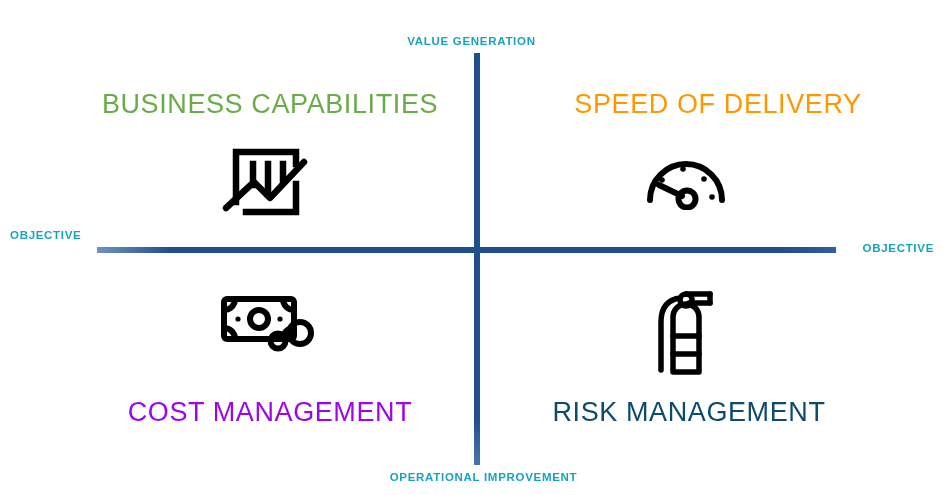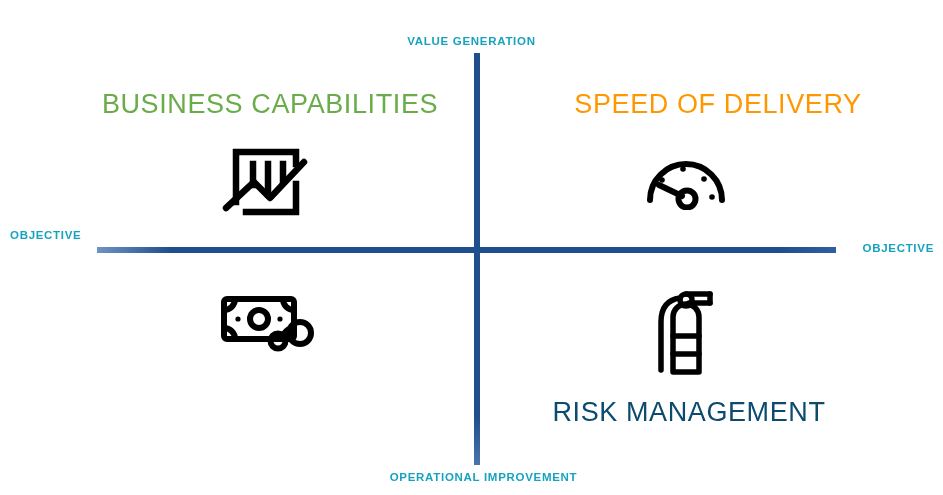--- a/index.html
+++ b/index.html
@@ -96,20 +96,21 @@
   <div class="axis-label bottom">OPERATIONAL IMPROVEMENT</div>
 
   <div class="axis-label left">OBJECTIVE</div>
 
   <div class="axis-label right">OBJECTIVE</div>
 
   <div class="quad-title tl">BUSINESS CAPABILITIES</div>
 
   <div class="quad-title tr">SPEED OF DELIVERY</div>
 
+  <div class="quad-title bl">COST MANAGEMENT</div>
 
   <div class="quad-title br">RISK MANAGEMENT</div>
 
   <div class="icon chart">
     <svg width="92" height="84" viewBox="0 0 92 84" fill="none" stroke="#000000" stroke-width="6.5" stroke-linecap="square" stroke-linejoin="miter">
 
       <polyline points="16,62 16,12 76,12 76,24"></polyline>
       <polyline points="76,44 76,72 26,72"></polyline>
 
       <line x1="33" y1="24" x2="33" y2="45"></line>

